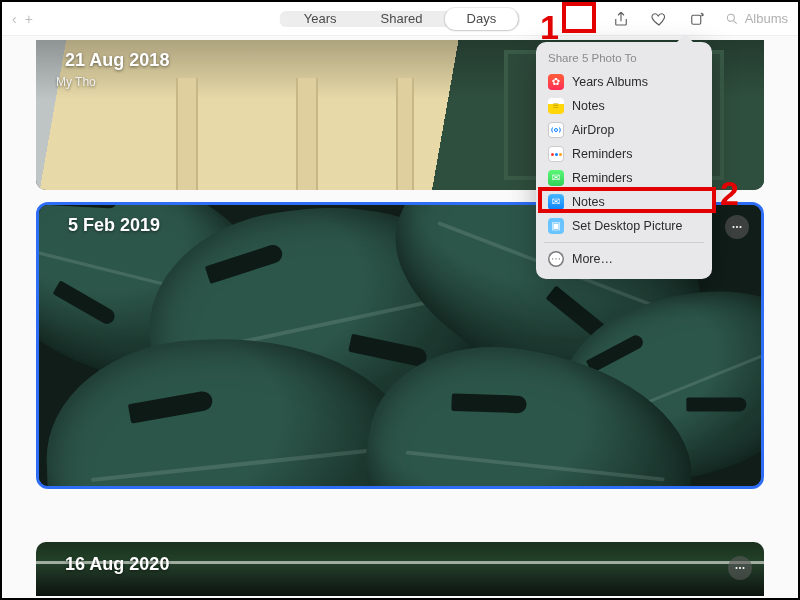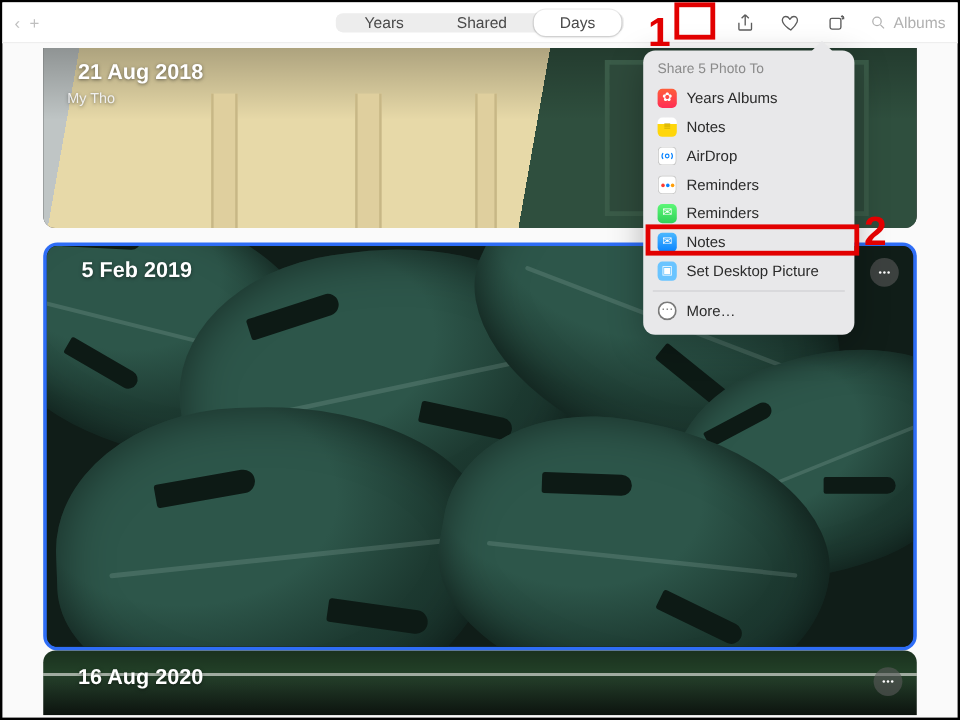--- a/index.html
+++ b/index.html
@@ -38,21 +38,21 @@
   .c1 .pillars::before { left:140px; }
   .c1 .pillars::after  { left:260px; }
   .c1 .pillar3 { position:absolute; left:360px; top:38px; bottom:0; width:18px; background:#dfcf9e; border-left:2px solid #c7b786; border-right:2px solid #c7b786;}
   .c1 .shutter { position:absolute; right:40px; top:10px; width:220px; height:130px;
     background:
       linear-gradient(90deg, #2e4a3b 0 48%, #1e2f27 48% 52%, #2e4a3b 52% 100%),
       repeating-linear-gradient(0deg, #365944 0 5px, #2a4737 5px 10px);
     border:4px solid #3a5b48;
   }
   
-  .c2 { top:166px; height:340px; border:3px solid #2e6df6; border-radius:12px; background:#15251f;}
+  .c2 { top:166px; height:287px; border:3px solid #2e6df6; border-radius:12px; background:#15251f;}
   .c2 .bg { position:absolute; inset:0; overflow:hidden; background:#101d18;}
   .leaf { position:absolute; width:260px; height:180px; border-radius:55% 70% 60% 65% / 60% 60% 70% 55%;
     background: radial-gradient(ellipse at 30% 30%, #2d564a 0 35%, #1d3a31 60%, #132722 100%);
     box-shadow: inset 0 0 30px rgba(0,0,0,.5);
   }
   .leaf::before { content:""; position:absolute; left:12%; right:8%; top:50%; height:3px; background:rgba(210,230,220,.15); transform:translateY(-50%) rotate(-4deg); border-radius:2px;}
   .slits span { position:absolute; width:60px; height:14px; background:#0d1a15; border-radius:10px 40px 40px 10px; }
   .c2 .more-btn { top:10px; }
   
   .c3 { top:506px; height:54px; border-radius:10px 10px 0 0; background:#142016;

